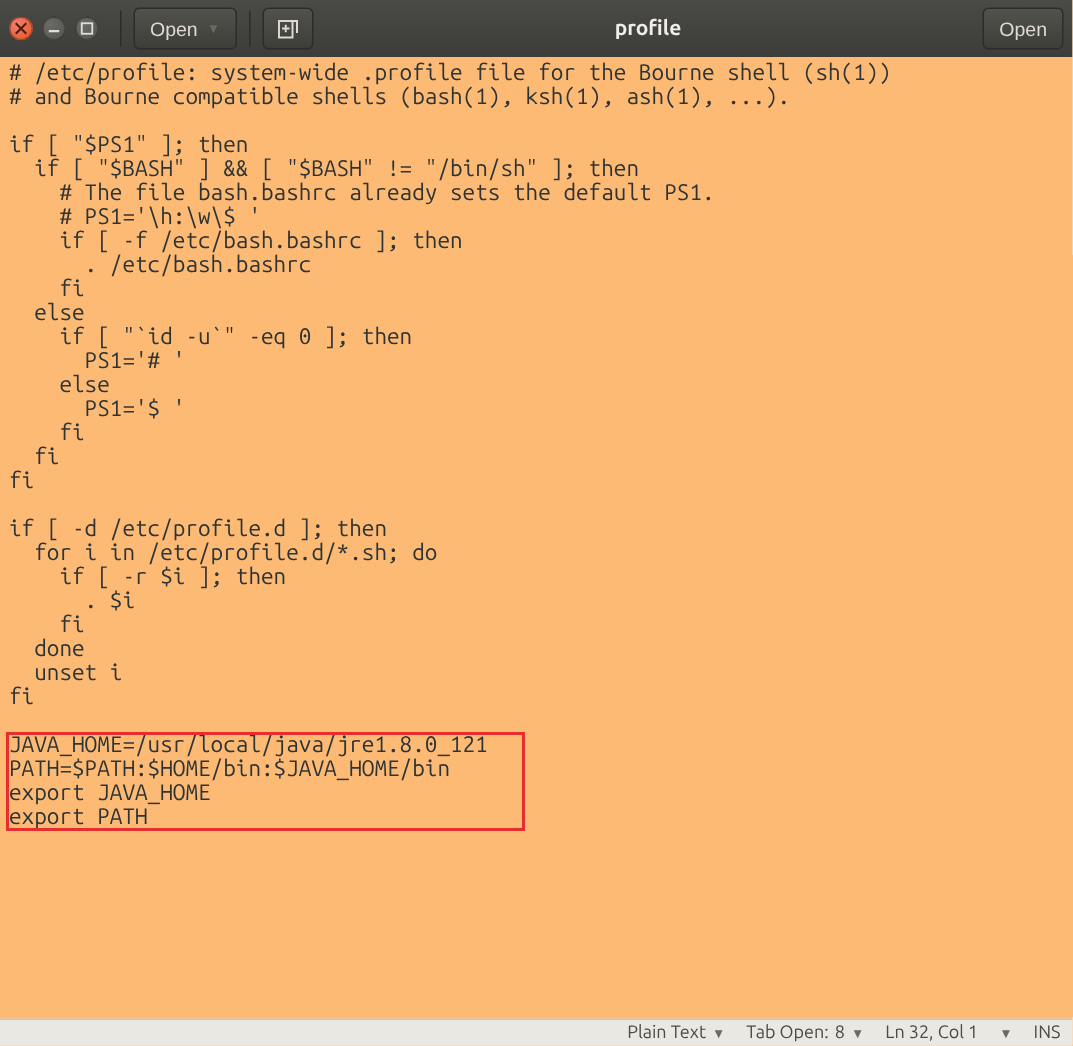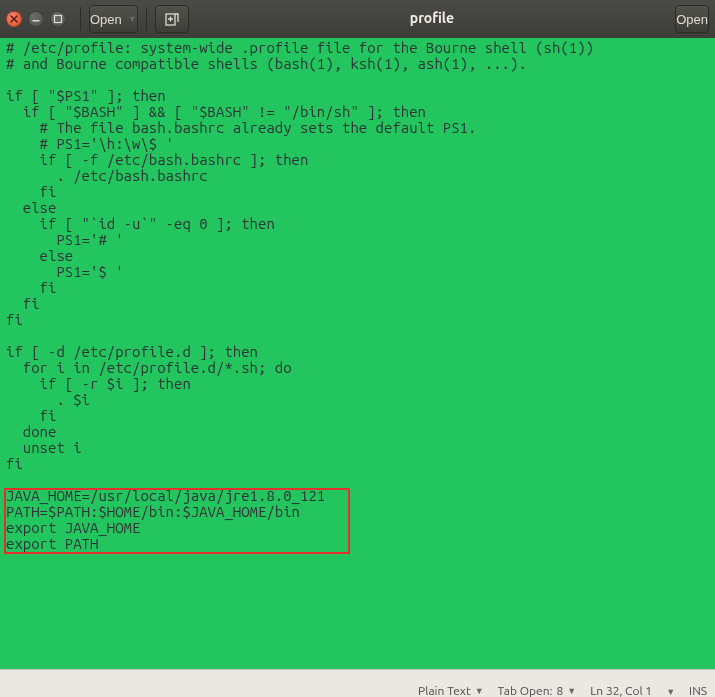--- a/index.html
+++ b/index.html
@@ -36,21 +36,21 @@
       border: 1px solid rgba(0,0,0,0.3);
     }
     .winbtn.close { background: radial-gradient(circle at 30% 30%, #f08070, #e95420); }
     .winbtn.min, .winbtn.max { background: radial-gradient(circle at 30% 30%, #6b6b65, #54544e); color:#bbb; }
     .tbtn {
       background: linear-gradient(to bottom, #52524c, #3e3e39);
       border: 1px solid #2c2c28;
       border-radius: 4px;
       color: #dfdbd2;
       height: 28px;
-      padding: 0 0;
+      padding: 0 10px;
       display:flex; align-items:center;
       gap:6px;
       font-size: 13px;
       cursor: pointer;
     }
     .tbtn.icon { padding: 0 8px; }
     .titlearea {
       flex:1;
       text-align:center;
       display:flex;
@@ -58,44 +58,44 @@
       justify-content:flex-start;
       line-height:1.1;
     }
     .titlearea .title { font-size:14px; font-weight:bold; color:#f0eee6;}
     .titlearea .subtitle { font-size:11px; color:#a7a49c;}
     .sep {
       width:1px; height: 24px; background: #2c2c28; margin: 0 4px;
     }
     .editor {
       flex:1;
-      background:#22c55e;
+      background:#fdba74;
       position:relative;
       overflow:hidden;
     }
     .code {
       font-family: "Ubuntu Mono","DejaVu Sans Mono","Courier New",monospace;
       font-size: 15px;
       line-height: 16px;
       color:#2e3436;
       white-space:pre;
       padding: 2px 6px;
       letter-spacing: 0;
     }
     .hlbox {
       position:absolute;
       border: 2px solid #e62e2e;
       pointer-events:none;
     }
     .statusbar {
-      height: 28px;
+      height: 18px;
       background: #eae8e3;
       border-top:1px solid #c6c4bf;
       display:flex;
-      align-items:flex-end;
+      align-items:center;
       font-size:12px;
       color:#4a4a46;
       padding: 0 8px;
       gap: 14px;
     }
     .statusbar .spacer { flex:1; }
     .status-item { display:flex; align-items:center; gap:4px; cursor:pointer;}
     .tri { font-size:9px; color:#6a6a64;}
     svg.ico { width:16px; height:16px; }
   </style>

